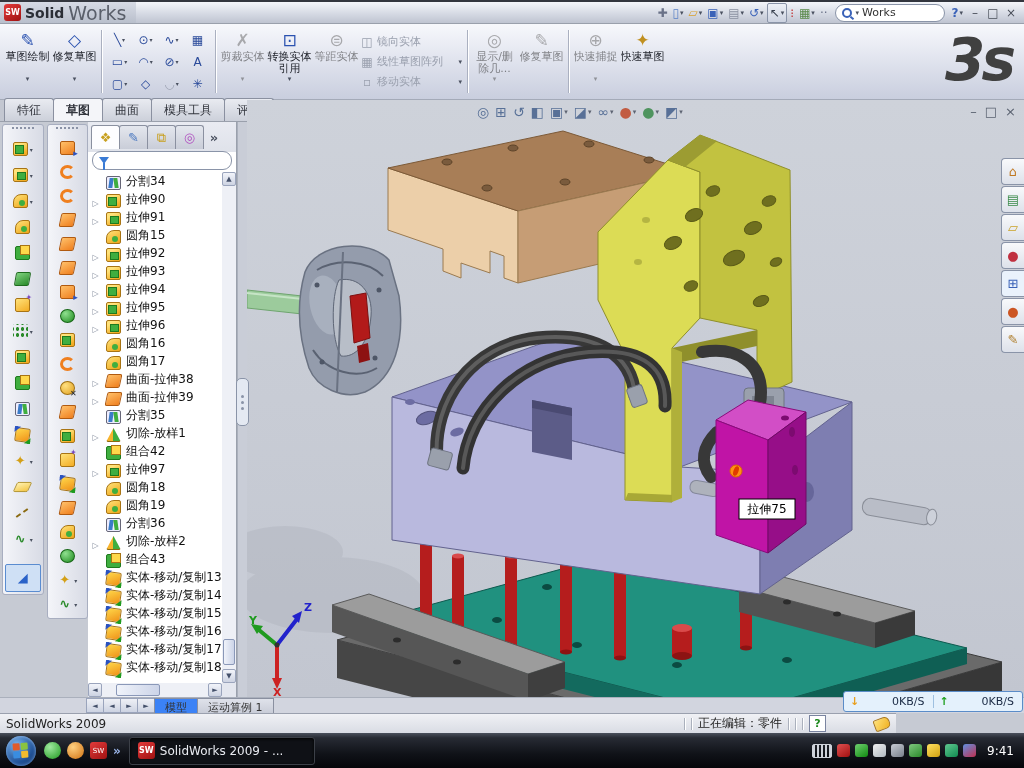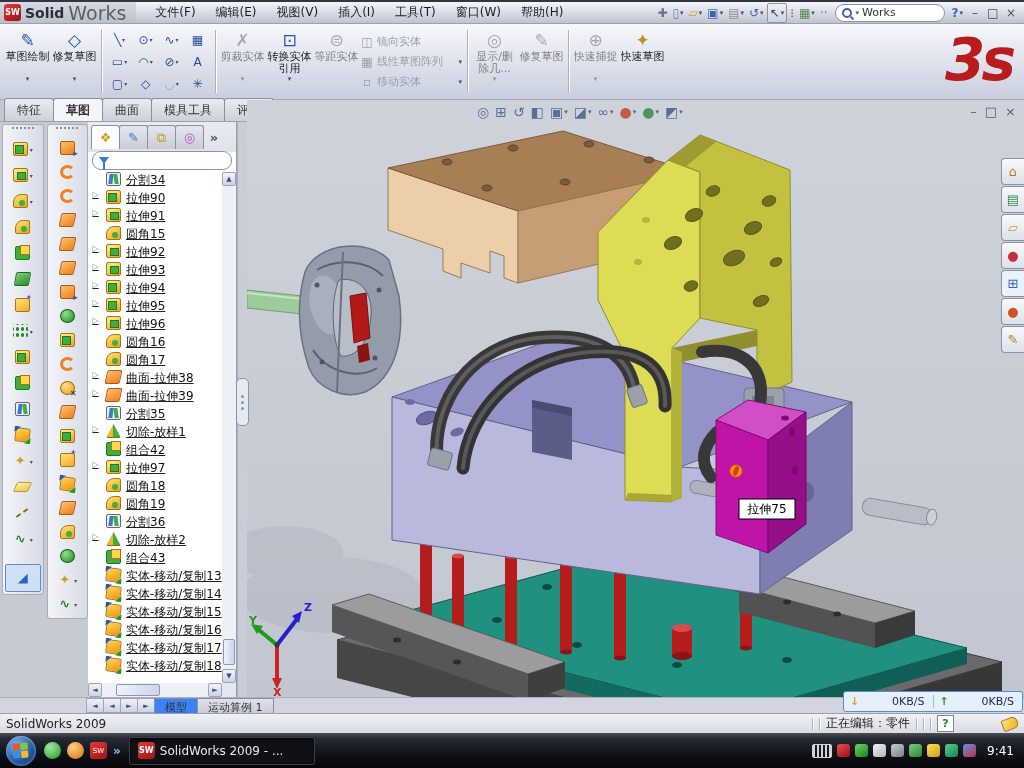--- a/index.html
+++ b/index.html
@@ -40,21 +40,21 @@
   #skgrid{display:flex;flex-direction:column;justify-content:center;gap:1px;padding:0 2px;}
   .skrow{display:flex;gap:1px;}
   .skcell{width:25px;height:21px;display:flex;align-items:center;justify-content:center;border-radius:2px;color:#2a4a9a;font-size:12px;}
   .skcell .dd{font-size:6px;}
   .skcell.dis{color:#9aa0b0;}
   #cstack{display:flex;flex-direction:column;justify-content:center;gap:2px;width:104px;}
   .srow{display:flex;align-items:center;gap:3px;height:18px;color:#9aa0ae;font-size:11px;white-space:nowrap;}
   .srow .sic{font-size:12px;width:14px;text-align:center;}
   .srow .dd{margin-left:auto;margin-right:2px;}
   #watermark{position:absolute;right:12px;top:26px;font-size:58px;font-style:italic;font-weight:bold;
-    color:#b91c1c;letter-spacing:-4px;pointer-events:none;}
+    color:#404040;letter-spacing:-4px;pointer-events:none;}
   
   #tabstrip{left:0;top:100px;width:366px;height:22px;background:#c3c7d1;display:flex;align-items:flex-end;padding-left:4px;box-sizing:border-box;border-bottom:1px solid #9aa0ac;}
   .ctab{padding:3px 12px 2px;border:1px solid #8a90a0;border-bottom:none;border-radius:3px 3px 0 0;
     background:linear-gradient(#e9ebf1,#ccd0da);margin-right:-1px;font-size:12px;color:#33363e;white-space:nowrap;}
   .ctab.active{background:#f4f5f9;font-weight:bold;position:relative;z-index:2;}
   
   #leftbars{left:0;top:122px;width:88px;height:575px;background:#c6cad3;display:flex;gap:3px;padding:2px 0 0 2px;box-sizing:border-box;}
   .vtb{width:40px;background:linear-gradient(90deg,#f4f5f9,#d8dbe5);border:1px solid #a8aec0;border-radius:3px;
     display:flex;flex-direction:column;align-items:center;padding:2px 0;height:fit-content;}
   .grip{width:22px;height:4px;border-top:2px dotted #8a92a6;margin-bottom:3px;}
@@ -105,21 +105,21 @@
   .fmtab{width:27px;height:23px;border:1px solid #8a90a0;border-bottom:none;border-radius:3px 3px 0 0;margin-right:-1px;
     background:linear-gradient(#e4e7ee,#c9cdd8);display:flex;align-items:center;justify-content:center;font-size:13px;}
   .fmtab.active{background:#fdfdff;}
   .fmtab.chev{width:22px;border:none;background:none;color:#4a5160;font-weight:bold;}
   #fmfilter{margin:2px 4px;height:17px;border:1px solid #8a94a8;border-radius:9px;background:#fff;
     display:flex;align-items:center;padding:0 6px;gap:4px;}
   .funnel{width:0;height:0;border-left:5px solid transparent;border-right:5px solid transparent;border-top:7px solid #3a7bd5;position:relative;}
   .funnel::after{content:"";position:absolute;left:-1px;top:-1px;width:2px;height:7px;background:#3a7bd5;}
   #fmfilter input{border:none;outline:none;flex:1;font-size:11px;min-width:0;background:transparent;}
   #tree{position:absolute;left:0;top:50px;right:14px;bottom:14px;overflow:hidden;padding-left:2px;}
-  .trow{display:flex;align-items:flex-start;height:18px;gap:5px;white-space:nowrap;text-decoration:underline;}
+  .trow{display:flex;align-items:flex-end;height:18px;gap:5px;white-space:nowrap;}
   .texp{width:11px;font-size:8px;color:#8a92a2;text-align:center;flex:none;}
   .tlabel{font-size:12px;color:#111;}
   
   .sb{background:#eef0f6;position:absolute;}
   .sbbtn{background:linear-gradient(#f2f4fa,#cdd3e2);border:1px solid #9aa4bc;border-radius:2px;color:#44506a;
     font-size:7px;display:flex;align-items:center;justify-content:center;box-sizing:border-box;}
   .sbthumb{background:linear-gradient(90deg,#f0f3fa,#ccd4e8);border:1px solid #8a98b8;border-radius:2px;box-sizing:border-box;}
   #vsb{right:0;top:50px;bottom:14px;width:14px;}
   #vsb .up{position:absolute;top:0;left:0;width:14px;height:14px;}
   #vsb .dn{position:absolute;bottom:0;left:0;width:14px;height:14px;}
@@ -146,21 +146,21 @@
     background:linear-gradient(#f8f9fb,#dde1ea);display:flex;align-items:center;justify-content:center;font-size:13px;}
   .tptab.active{background:#eaf2fc;}
   
   #docbar{left:0;top:697px;width:1024px;height:16px;background:#d2d5df;border-top:1px solid #aab0bc;box-sizing:border-box;
     display:flex;align-items:stretch;padding-left:86px;}
   .navb{width:16px;display:flex;align-items:center;justify-content:center;font-size:7px;color:#44506a;
     background:linear-gradient(#eef0f6,#cdd3e2);border:1px solid #9aa4bc;margin-right:-1px;}
   .dtab{padding:1px 10px;font-size:11px;border:1px solid #8a90a0;border-bottom:none;background:linear-gradient(#dfe2ea,#c9cdd8);color:#333;margin-right:-1px;}
   .dtab.active{background:#3b82f6;}
   
-  #statusbar{left:0;top:713px;width:1024px;height:20px;background:linear-gradient(#f0f1f5,#d9dce4);
+  #statusbar{left:0;top:713px;width:896px;height:20px;background:linear-gradient(#f0f1f5,#d9dce4);
     border-top:1px solid #9aa0ae;box-sizing:border-box;display:flex;align-items:center;padding:0 6px;font-size:12px;color:#222;}
   #statusright{margin-left:auto;display:flex;align-items:center;gap:6px;}
   .ssep{width:1px;height:12px;background:#aab0bc;box-shadow:1px 0 0 #fff;}
   #helpbox{width:15px;height:15px;border:1px solid #7a84a0;background:#fff;color:#1e8a1e;font-weight:bold;
     font-size:11px;display:flex;align-items:center;justify-content:center;}
   .tagic{width:14px;height:10px;background:linear-gradient(135deg,#ffe27a,#f0b020);border:1px solid #a87414;border-radius:2px 5px 5px 2px;transform:rotate(-20deg);}
   
   #netw{left:843px;top:691px;width:180px;height:21px;background:#e4f1fc;border:1px solid #5a8cc8;border-radius:3px;
     display:flex;align-items:center;z-index:40;font-size:11px;color:#1a2a44;box-sizing:border-box;}
   .netcell{flex:1;display:flex;align-items:center;justify-content:space-between;padding:0 8px 0 6px;}
@@ -190,29 +190,20 @@
 </style>
 </head>
 <body>
 
 <div id="titlebar" class="abs">
   <div id="brand">
     <span class="swcube">SW</span>
     <span class="b1">Solid</span>
       <span class="b2">Works</span>
   </div>
-  <div id="menus">
-      <span class="menu-item">文件(F)</span>
-      <span class="menu-item">编辑(E)</span>
-      <span class="menu-item">视图(V)</span>
-      <span class="menu-item">插入(I)</span>
-      <span class="menu-item">工具(T)</span>
-      <span class="menu-item">窗口(W)</span>
-      <span class="menu-item">帮助(H)</span>
-    </div>
   <div id="qbar">
     <span id="qicons" style="display:flex;align-items:center;gap:1px;">
         <span class="qbtn">
           <span class="qglyph" style="color: rgb(106, 114, 136);">✚</span>
         </span>
         <span class="qbtn">
           <span class="qglyph" style="color: rgb(90, 130, 200);">▯</span>
           <span class="dd">▾</span>
         </span>
         <span class="qbtn">

